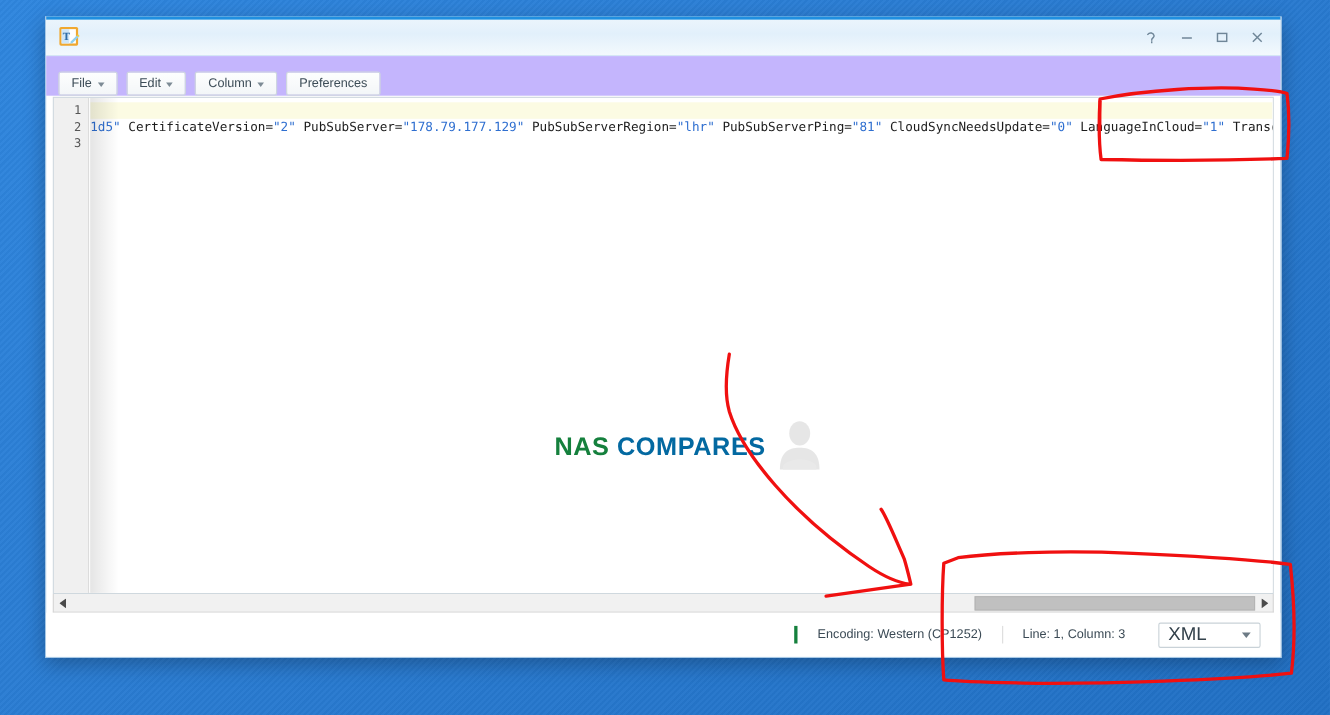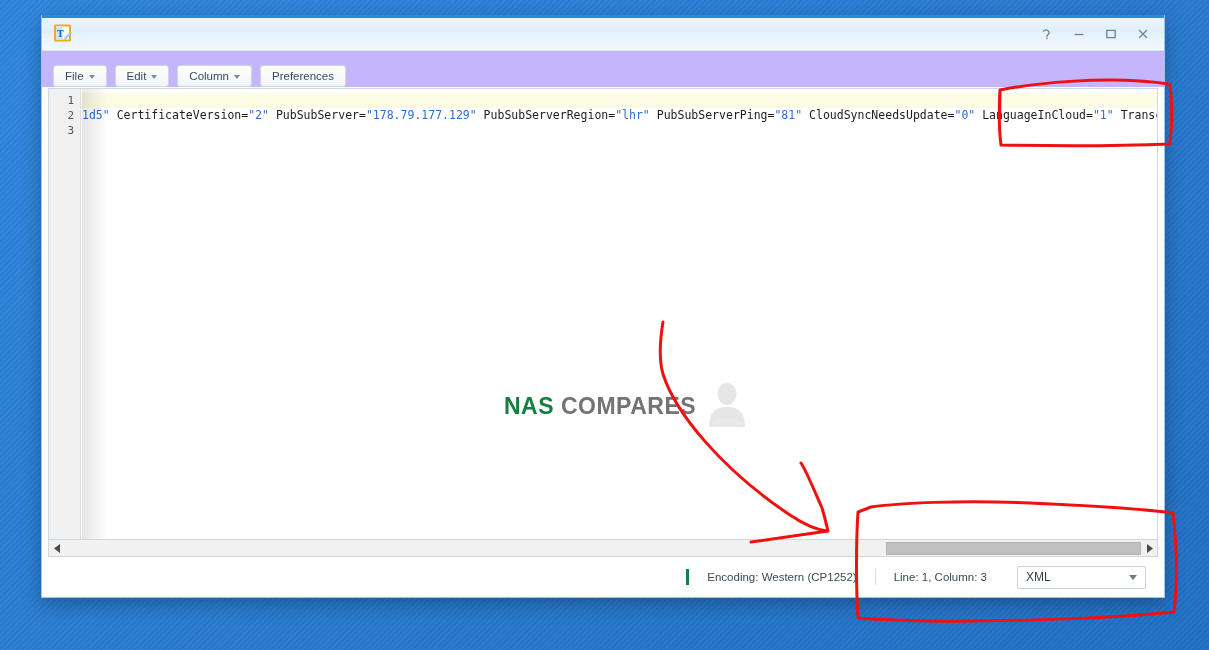--- a/index.html
+++ b/index.html
@@ -203,21 +203,21 @@
     user-select: none;
   }
   .wm-text {
     font-size: 23px;
     font-weight: bold;
     letter-spacing: 0.5px;
     font-family: "Liberation Sans", sans-serif;
     white-space: nowrap;
   }
   .wm-a { color: #15803d; }
-  .wm-b { color: #737373; }
+  .wm-b { color: #0369a1; }
   .wm-person { opacity: 0.12; }
 
   
   .hscroll {
     position: absolute;
     left: 6px;
     right: 6px;
     bottom: 40px;
     height: 17px;
     background: #f1f1f1;
@@ -270,30 +270,30 @@
     font-size: 11.5px;
     color: #3b4a55;
     padding: 0 18px;
     border-left: 1px solid #dcdcdc;
     line-height: 16px;
     white-space: nowrap;
   }
   .status-item.first { border-left: 3px solid #15803d; }
   .lang-select {
     margin-left: 12px;
-    width: 129px;
+    width: 93px;
     height: 23px;
     border: 1px solid #c9d2d8;
     background: #fff;
     border-radius: 2px;
     display: flex;
     align-items: center;
     padding: 0 8px;
     box-sizing: border-box;
-    font-size: 12px;
+    font-size: 17px;
     color: #33414b;
     justify-content: space-between;
     cursor: default;
   }
   .sel-caret {
     width: 0; height: 0;
     border-left: 4.5px solid transparent;
     border-right: 4.5px solid transparent;
     border-top: 5px solid #6d7b85;
   }

